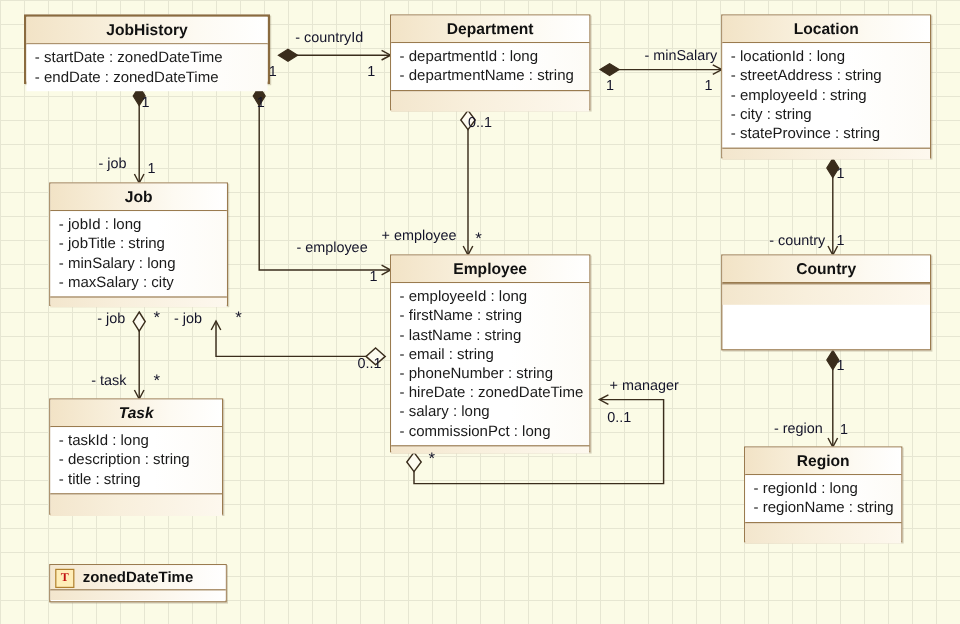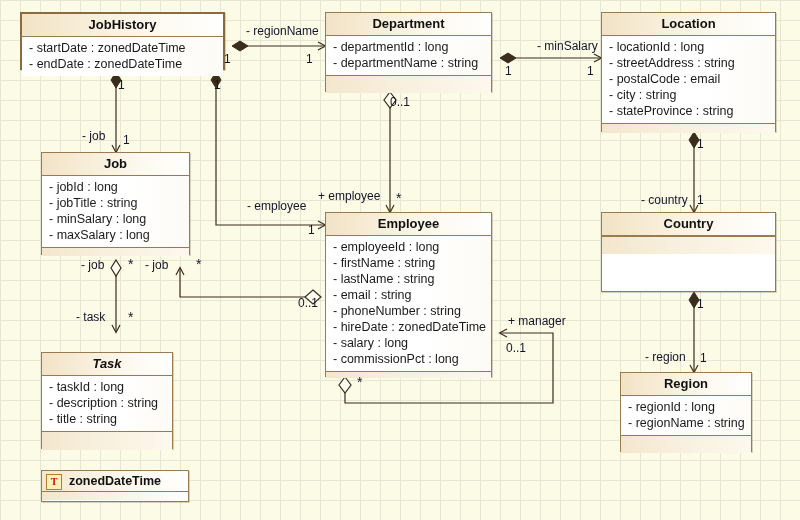--- a/index.html
+++ b/index.html
@@ -145,33 +145,33 @@
           <div class="attr">- departmentId : long</div>
           <div class="attr">- departmentName : string</div>
         </div>
         <div class="cls-ops" style="height: 17px;"></div>
       </div>
       <div class="uml-class" style="left: 601px; top: 12px; width: 175px; height: 120px;">
         <div class="cls-header">Location</div>
         <div class="cls-attrs">
           <div class="attr">- locationId : long</div>
           <div class="attr">- streetAddress : string</div>
-          <div class="attr">- postalCode : email</div>
+          <div class="attr">- employeeId : string</div>
           <div class="attr">- city : string</div>
           <div class="attr">- stateProvince : string</div>
         </div>
         <div class="cls-ops" style="height: 9px;"></div>
       </div>
       <div class="uml-class" style="left: 41px; top: 152px; width: 149px; height: 103px;">
         <div class="cls-header">Job</div>
         <div class="cls-attrs">
           <div class="attr">- jobId : long</div>
           <div class="attr">- jobTitle : string</div>
           <div class="attr">- minSalary : long</div>
-          <div class="attr">- maxSalary : long</div>
+          <div class="attr">- maxSalary : city</div>
         </div>
         <div class="cls-ops" style="height: 8px;"></div>
       </div>
       <div class="uml-class" style="left: 325px; top: 212px; width: 167px; height: 165px;">
         <div class="cls-header">Employee</div>
         <div class="cls-attrs">
           <div class="attr">- employeeId : long</div>
           <div class="attr">- firstName : string</div>
           <div class="attr">- lastName : string</div>
           <div class="attr">- email : string</div>
@@ -179,21 +179,21 @@
           <div class="attr">- hireDate : zonedDateTime</div>
           <div class="attr">- salary : long</div>
           <div class="attr">- commissionPct : long</div>
         </div>
         <div class="cls-ops" style="height: 6px;"></div>
       </div>
       <div class="uml-class" style="left: 601px; top: 212px; width: 175px; height: 80px;">
         <div class="cls-header">Country</div>
         <div class="cls-ops" style="height: 17px;"></div>
       </div>
-      <div class="uml-class" style="left: 41px; top: 352px; width: 132px; height: 97px;">
+      <div class="uml-class" style="left: 41px; top: 332px; width: 145px; height: 97px;">
         <div class="cls-header abstract">Task</div>
         <div class="cls-attrs">
           <div class="attr">- taskId : long</div>
           <div class="attr">- description : string</div>
           <div class="attr">- title : string</div>
         </div>
         <div class="cls-ops" style="height: 18px;"></div>
       </div>
       <div class="uml-class" style="left: 620px; top: 372px; width: 132px; height: 80px;">
         <div class="cls-header">Region</div>
@@ -204,21 +204,21 @@
         <div class="cls-ops" style="height: 17px;"></div>
       </div>
     </div>
   <div id="datatypes-layer">
       <div class="uml-class" style="left: 41px; top: 470px; width: 148px; height: 32px;">
         <div class="dt-header"><span class="dt-icon">T</span><span>zonedDateTime</span></div>
         <div class="dt-ops"></div>
       </div>
     </div>
   <div id="labels-layer">
-      <div class="edge-label" style="left: 246px; top: 25px;">- regionName</div>
+      <div class="edge-label" style="left: 246px; top: 25px;">- countryId</div>
       <div class="edge-label" style="left: 537px; top: 40px;">- minSalary</div>
       <div class="edge-label" style="left: 82px; top: 130px;">- job</div>
       <div class="edge-label" style="left: 247px; top: 200px;">- employee</div>
       <div class="edge-label" style="left: 318px; top: 190px;">+ employee</div>
       <div class="edge-label" style="left: 641px; top: 194px;">- country</div>
       <div class="edge-label" style="left: 81px; top: 259px;">- job</div>
       <div class="edge-label" style="left: 145px; top: 259px;">- job</div>
       <div class="edge-label" style="left: 76px; top: 311px;">- task</div>
       <div class="edge-label" style="left: 508px; top: 315px;">+ manager</div>
       <div class="edge-label" style="left: 645px; top: 351px;">- region</div>

